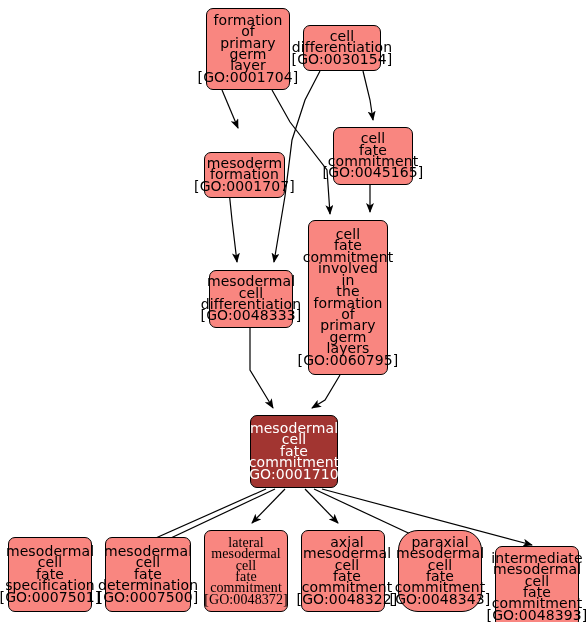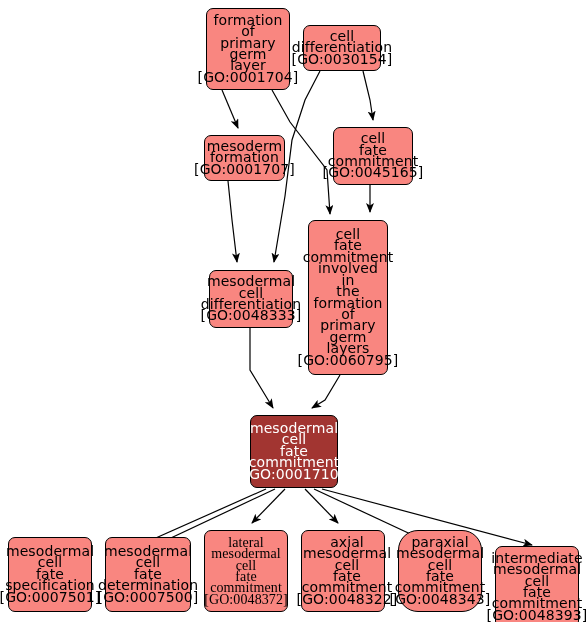--- a/index.html
+++ b/index.html
@@ -84,21 +84,21 @@
   <div id="node-layer">
       <div class="node" style="left: 206px; top: 8px; width: 84px; height: 82px;"><span class="label">formation
 of
 primary
 germ
 layer
 [GO:0001704]</span></div>
       <div class="node" style="left: 303px; top: 25px; width: 78px; height: 46px;"><span class="label">cell
 differentiation
 [GO:0030154]</span></div>
-      <div class="node" style="left: 204px; top: 135px; width: 81px; height: 46px;"><span class="label">mesoderm
+      <div class="node" style="left: 204px; top: 152px; width: 81px; height: 46px;"><span class="label">mesoderm
 formation
 [GO:0001707]</span></div>
       <div class="node" style="left: 333px; top: 127px; width: 80px; height: 58px;"><span class="label">cell
 fate
 commitment
 [GO:0045165]</span></div>
       <div class="node" style="left: 209px; top: 270px; width: 84px; height: 58px;"><span class="label">mesodermal
 cell
 differentiation
 [GO:0048333]</span></div>

